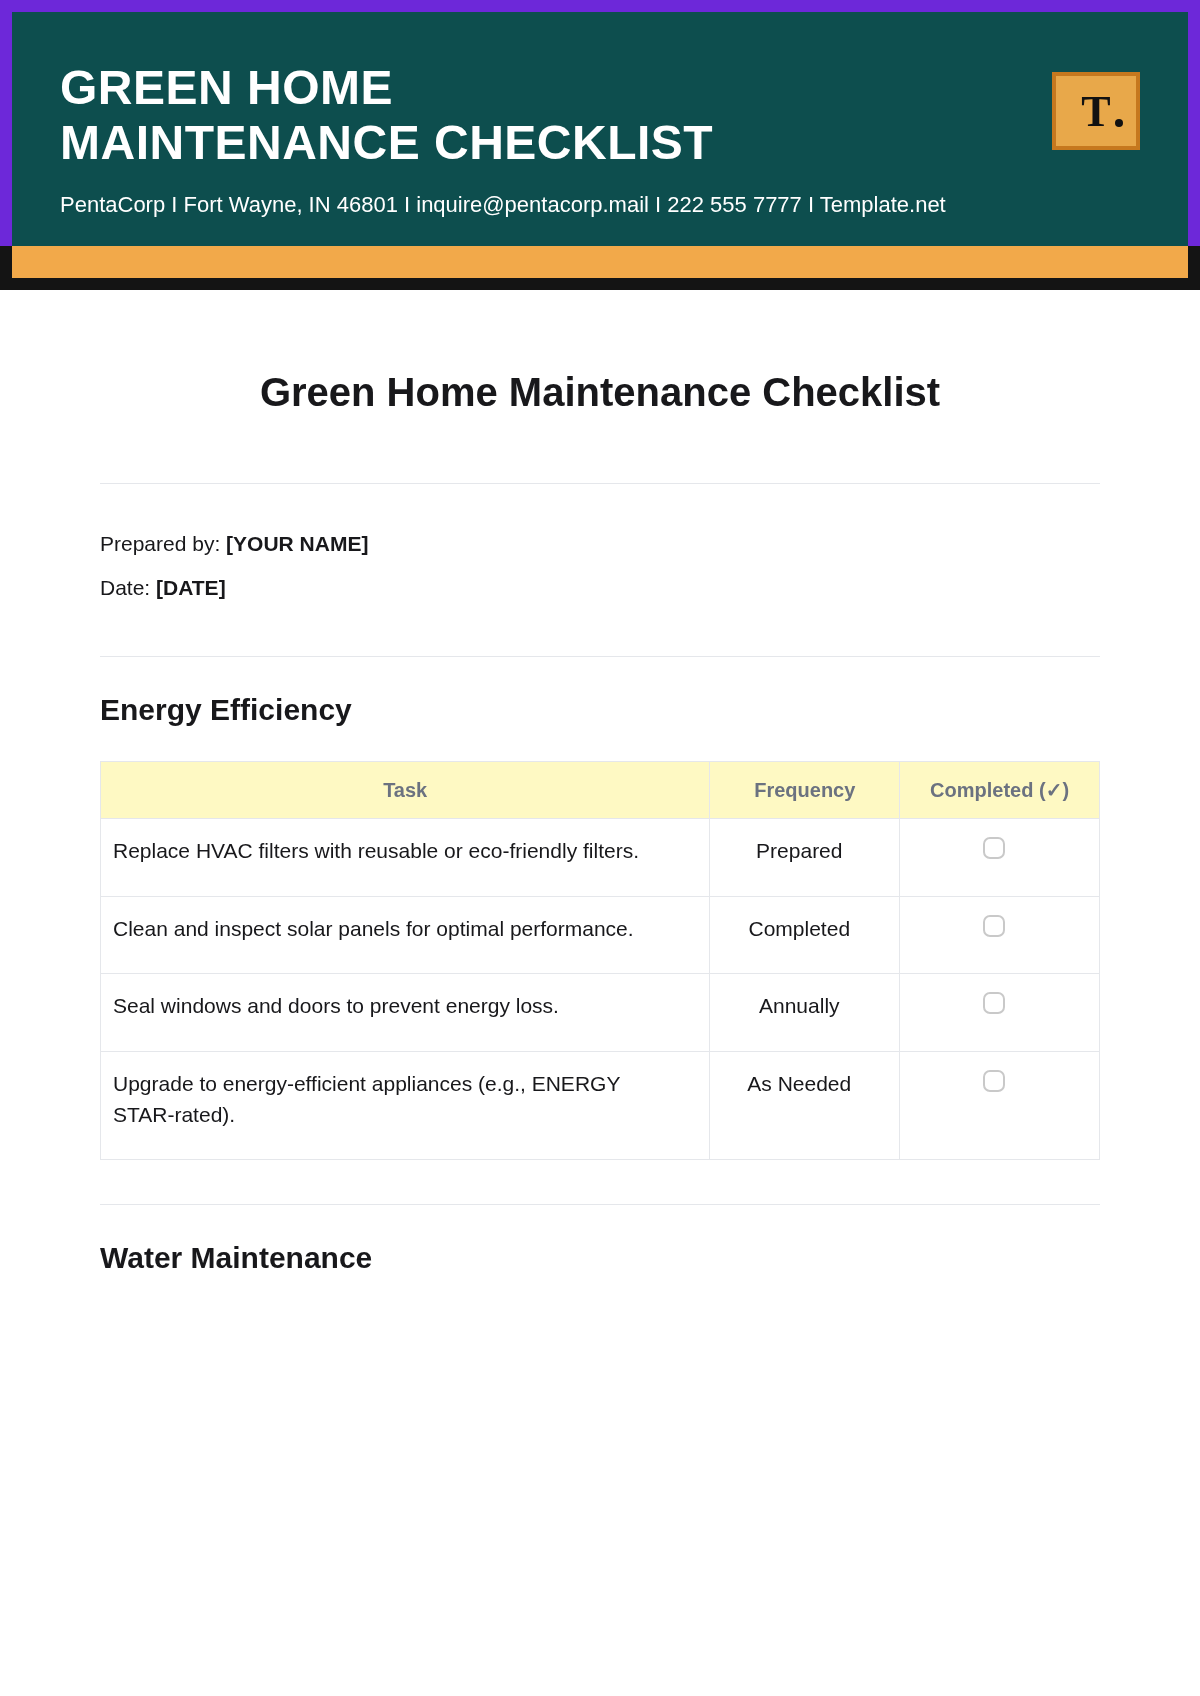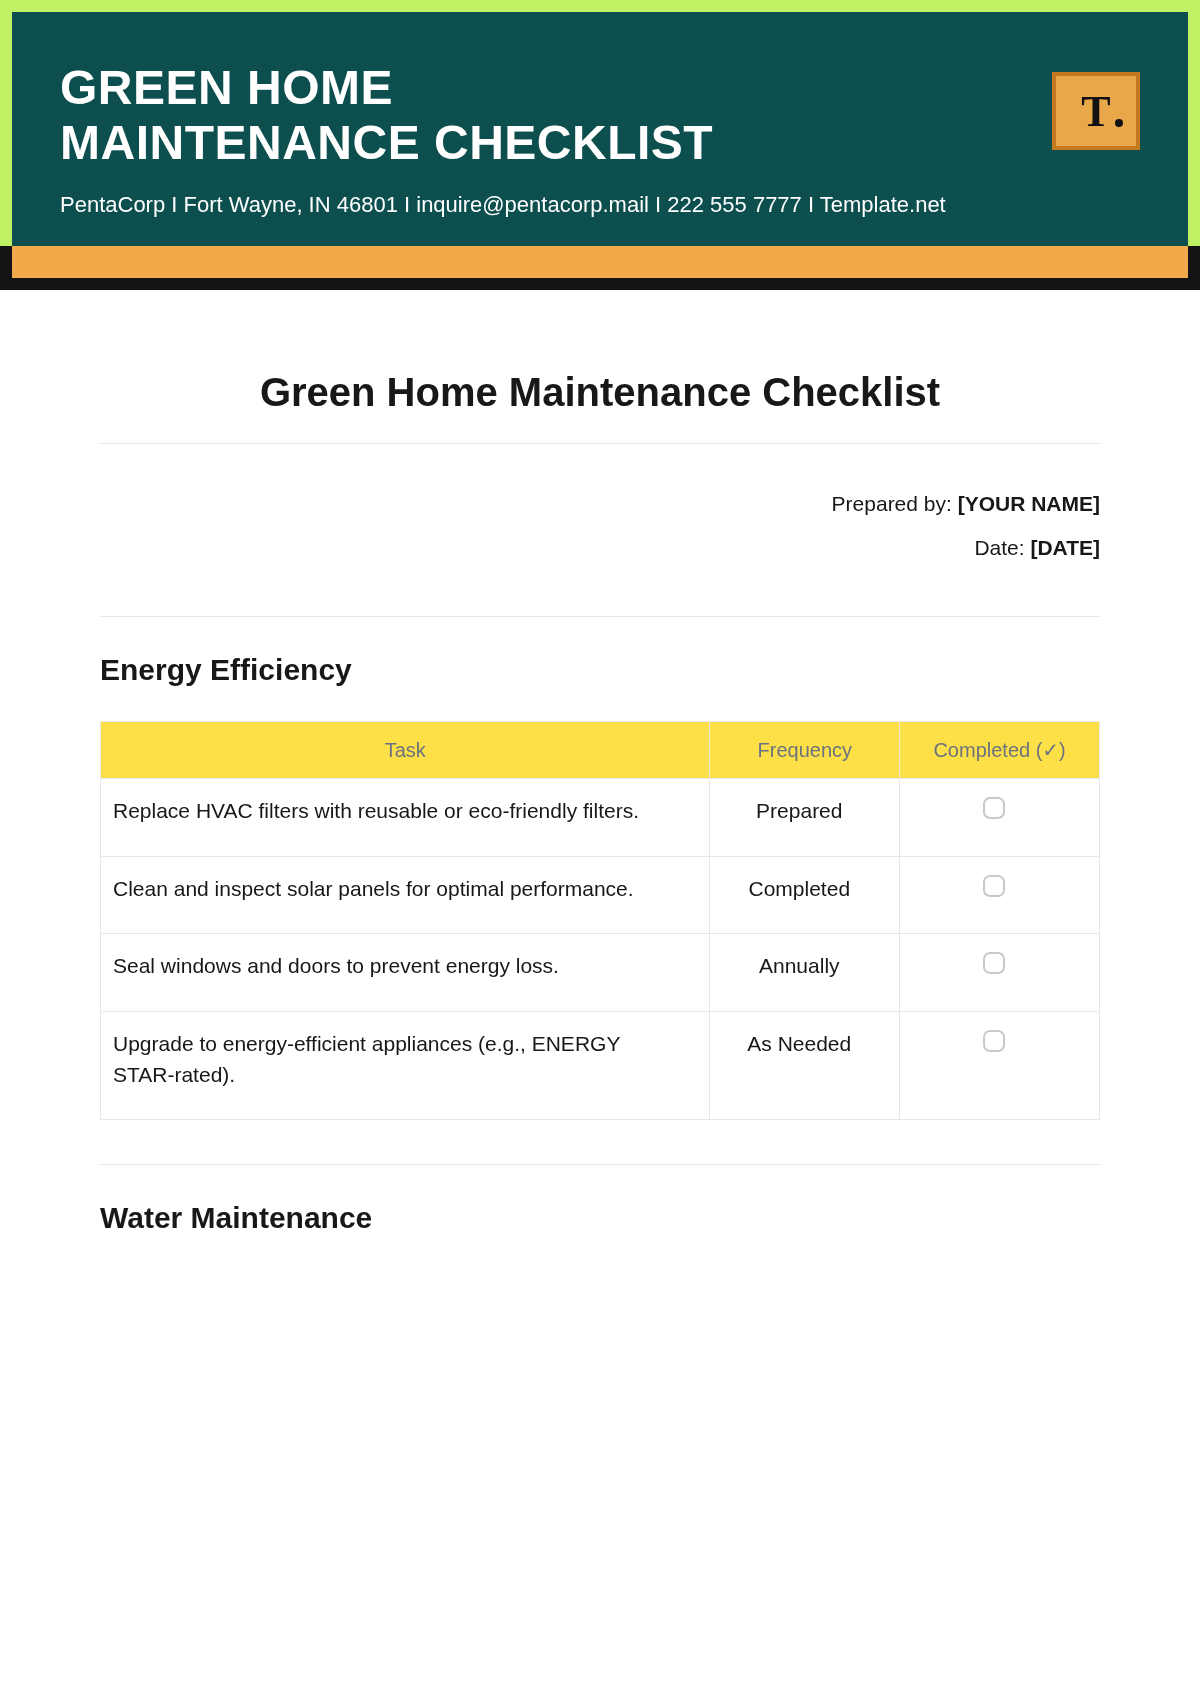--- a/index.html
+++ b/index.html
@@ -2,21 +2,21 @@
 <html><head>
   <meta charset="utf-8">
   <style>
     * { margin: 0; padding: 0; box-sizing: border-box; }
     body {
       font-family: -apple-system, BlinkMacSystemFont, "Segoe UI", Arial, sans-serif;
       background: #fff;
       width: 1200px;
     }
     .frame-top {
-      background: #bef264;
+      background: #6d28d9;
       padding: 12px 12px 0 12px;
     }
     .header {
       background: #0d4e4e;
       padding: 48px 48px 28px 48px;
       position: relative;
     }
     .header-title {
       color: #fff;
       font-size: 48px;
@@ -68,53 +68,52 @@
       height: 32px;
     }
     .content {
       padding: 80px 100px 40px 100px;
     }
     .doc-title {
       font-size: 40px;
       font-weight: 800;
       color: #18181b;
       text-align: center;
-      margin-bottom: 28px;
+      margin-bottom: 68px;
     }
     hr.rule {
       border: none;
       border-top: 1.5px solid #e5e7eb;
       margin: 0;
     }
     .meta {
       padding: 48px 0 40px 0;
     }
     .meta-line {
       font-size: 21px;
       color: #18181b;
       margin-bottom: 20px;
-      text-align: right;
     }
     .meta-line:last-child { margin-bottom: 16px; }
     .meta-line b { font-weight: 700; }
     .section-title {
       font-size: 30px;
       font-weight: 800;
       color: #18181b;
       margin: 36px 0 34px 0;
     }
     table.checklist {
       width: 100%;
       border-collapse: collapse;
       border: 1px solid #e5e7eb;
     }
     table.checklist th {
-      background: #fde047;
+      background: #fef9c3;
       color: #6b7280;
-      font-weight: 400;
+      font-weight: 700;
       font-size: 20px;
       padding: 16px 12px;
       border: 1px solid #e5e7eb;
       text-align: center;
     }
     table.checklist td {
       border: 1px solid #e5e7eb;
       padding: 16px 23px 28px 12px;
       font-size: 21px;
       color: #18181b;

